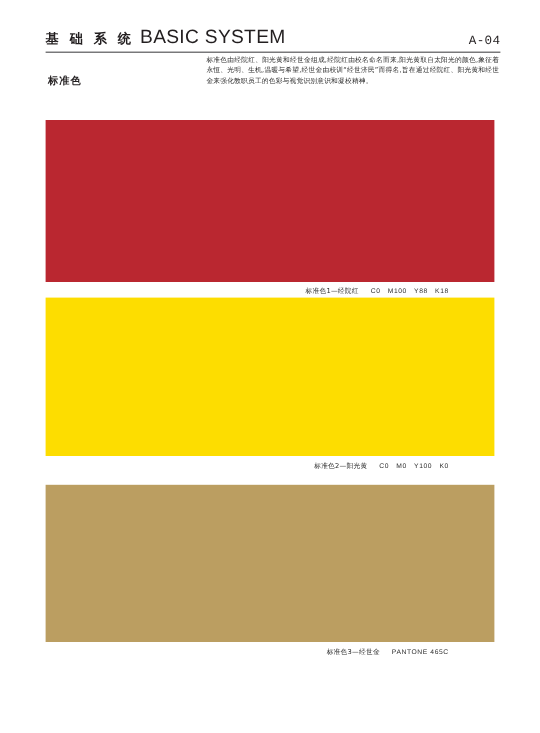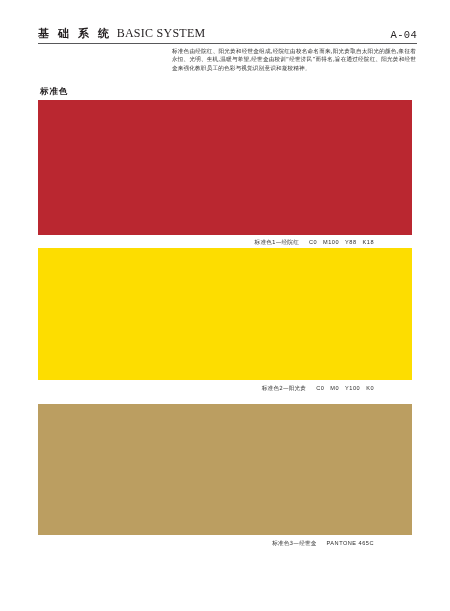--- a/index.html
+++ b/index.html
@@ -46,44 +46,43 @@
     white-space: nowrap;
   }
   .header-cn {
     font-size: 11px;
     letter-spacing: 2.6px;
     font-weight: 700;
     color: #231f20;
     font-family: "DejaVu Sans", "Liberation Sans", sans-serif;
   }
   .header-en {
-    font-size: 12px;
+    font-size: 16px;
     letter-spacing: 0.25px;
     color: #231f20;
-    font-family: Liberation Serif, serif;
+    font-family: Liberation Sans, sans-serif;
   }
   .header-page {
     font-size: 10.5px;
     letter-spacing: 0.3px;
     color: #231f20;
     padding-bottom: 2px;
     font-family: Liberation Mono, monospace;
   }
 
   
   .section-label {
     position: absolute;
     left: 40px;
     top: 62px;
     font-size: 8.5px;
     letter-spacing: 0.9px;
     color: #231f20;
     font-family: "DejaVu Sans", "Liberation Sans", sans-serif;
     font-weight: 600;
-    margin-top: 24px;
   }
 
   
   .description {
     position: absolute;
     left: 172px;
     top: 47px;
     width: 244px;
     font-size: 5.6px;
     line-height: 8.4px;

